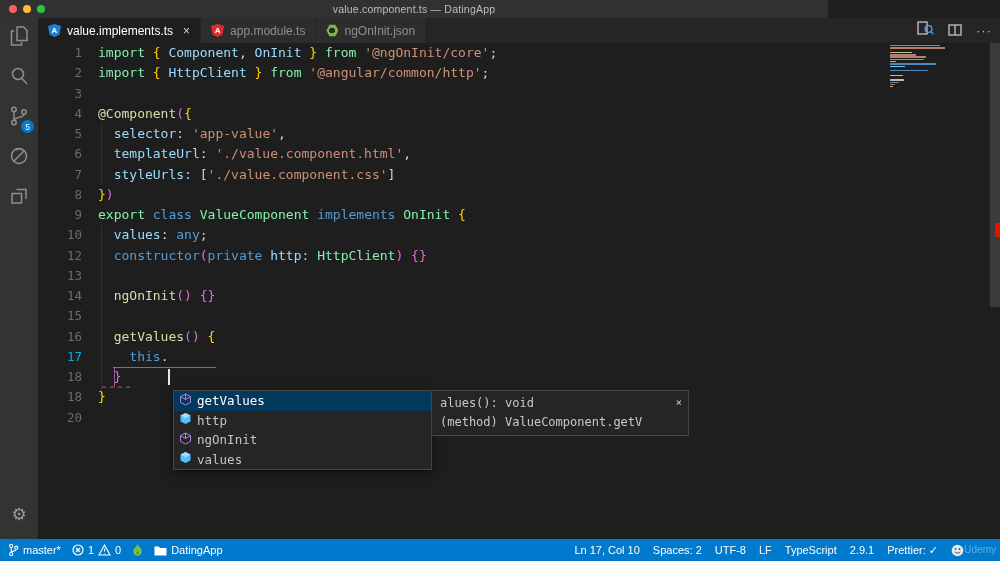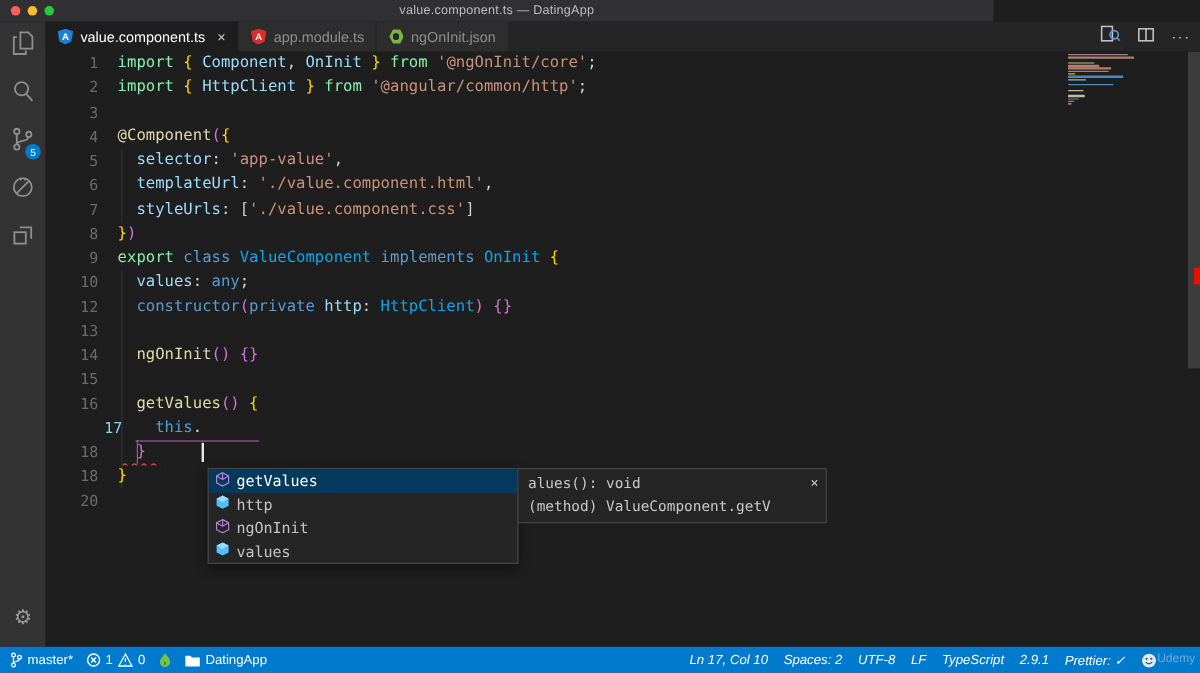--- a/index.html
+++ b/index.html
@@ -36,23 +36,23 @@
   .ed-actions{position:absolute;right:8px;top:0;height:25px;display:flex;align-items:center;gap:14px;color:#c5c5c5;}
   .ed-actions svg{stroke:#c5c5c5;fill:none;stroke-width:1.3;}
   .more-dots{font-size:13px;letter-spacing:1px;cursor:pointer;}
 
   
   .content{position:absolute;left:0;top:25px;width:962px;height:496px;background:#1e1e1e;overflow:hidden;}
   .codelines{position:absolute;left:0;top:0;width:962px;}
   .cl{position:relative;height:20.25px;line-height:20.25px;
     font-family:"DejaVu Sans Mono",monospace;font-size:13px;white-space:pre;}
   .ln{position:absolute;left:0;top:0;width:44px;text-align:right;color:#6b6b6b;font-size:12.5px;}
-  .ln.act{color:#7dd3fc;padding-left:20px;}
+  .ln.act{color:#0ea5e9;}
   .lc{position:absolute;left:60px;top:0;}
-  .tk-kw{color:#86efac}.tk-k2{color:#569cd6}.tk-ty{color:#0ea5e9}.tk-id{color:#9cdcfe}
+  .tk-kw{color:#86efac}.tk-k2{color:#569cd6}.tk-ty{color:#86efac}.tk-id{color:#9cdcfe}
   .tk-fn{color:#dcdcaa}.tk-st{color:#ce9178}.tk-pl{color:#d4d4d4}.tk-b1{color:#ffd700}.tk-b2{color:#da70d6}
 
   .indent-guide{position:absolute;width:1px;background:rgba(255,255,255,.08);}
   .scope-h{position:absolute;height:1px;background:rgba(185,95,192,.85);}
   .scope-v{position:absolute;width:1px;background:rgba(185,95,192,.85);}
   .squiggle{position:absolute;height:3px;}
   .cursor{position:absolute;width:1.5px;background:#e8e8e8;}
 
   
   .suggest{position:absolute;background:#252526;border:1px solid #454545;box-shadow:0 3px 9px rgba(0,0,0,.55);}
@@ -68,21 +68,21 @@
   
   .minimap{position:absolute;left:852px;top:2px;width:64px;}
   .mm-bar{height:1.4px;margin-bottom:.9px;opacity:.85;border-radius:.5px;}
   .sb-thumb{position:absolute;left:952px;top:0;width:10px;height:264px;background:rgba(121,121,121,.32);}
   .sb-err{position:absolute;left:957px;top:180px;width:5px;height:14px;background:#e51400;}
 
   
   .statusbar{position:absolute;left:0;top:539px;width:1000px;height:22px;background:#007acc;
     display:flex;align-items:center;justify-content:space-between;color:#ffffff;font-size:11px;}
   .sb-left{display:flex;align-items:center;gap:11px;padding-left:8px;}
-  .sb-right{display:flex;align-items:flex-start;gap:13px;padding-right:36px;font-style:italic;}
+  .sb-right{display:flex;align-items:flex-start;gap:13px;padding-right:36px;}
   .sb-item{display:flex;align-items:center;gap:4px;cursor:pointer;white-space:nowrap;}
   .sb-item svg{display:block;}
   .watermark{position:absolute;right:4px;top:544px;color:rgba(255,255,255,.38);font-size:10px;pointer-events:none;}
 </style>
 </head>
 <body>
 
 <div class="app">
 
   <div class="titlebar">
@@ -130,21 +130,21 @@
           </svg></span>
     </div>
     <div class="ab-gear">⚙</div>
   </div>
 
   <div class="editorcol">
 
     <div class="tabbar">
       <div class="tab active">
         <span class="shield" style="background:#1f7fd4">A</span>
-        <span>value.component.ts</span>
+        <span>value.implements.ts</span>
         <span class="close">×</span>
       </div>
       <div class="tab">
         <span class="shield" style="background:#dd2c2c">A</span>
         <span>app.module.ts</span>
       </div>
       <div class="tab">
         <span class="hexnpm"></span>
         <span>ngOnInit.json</span>
       </div>

